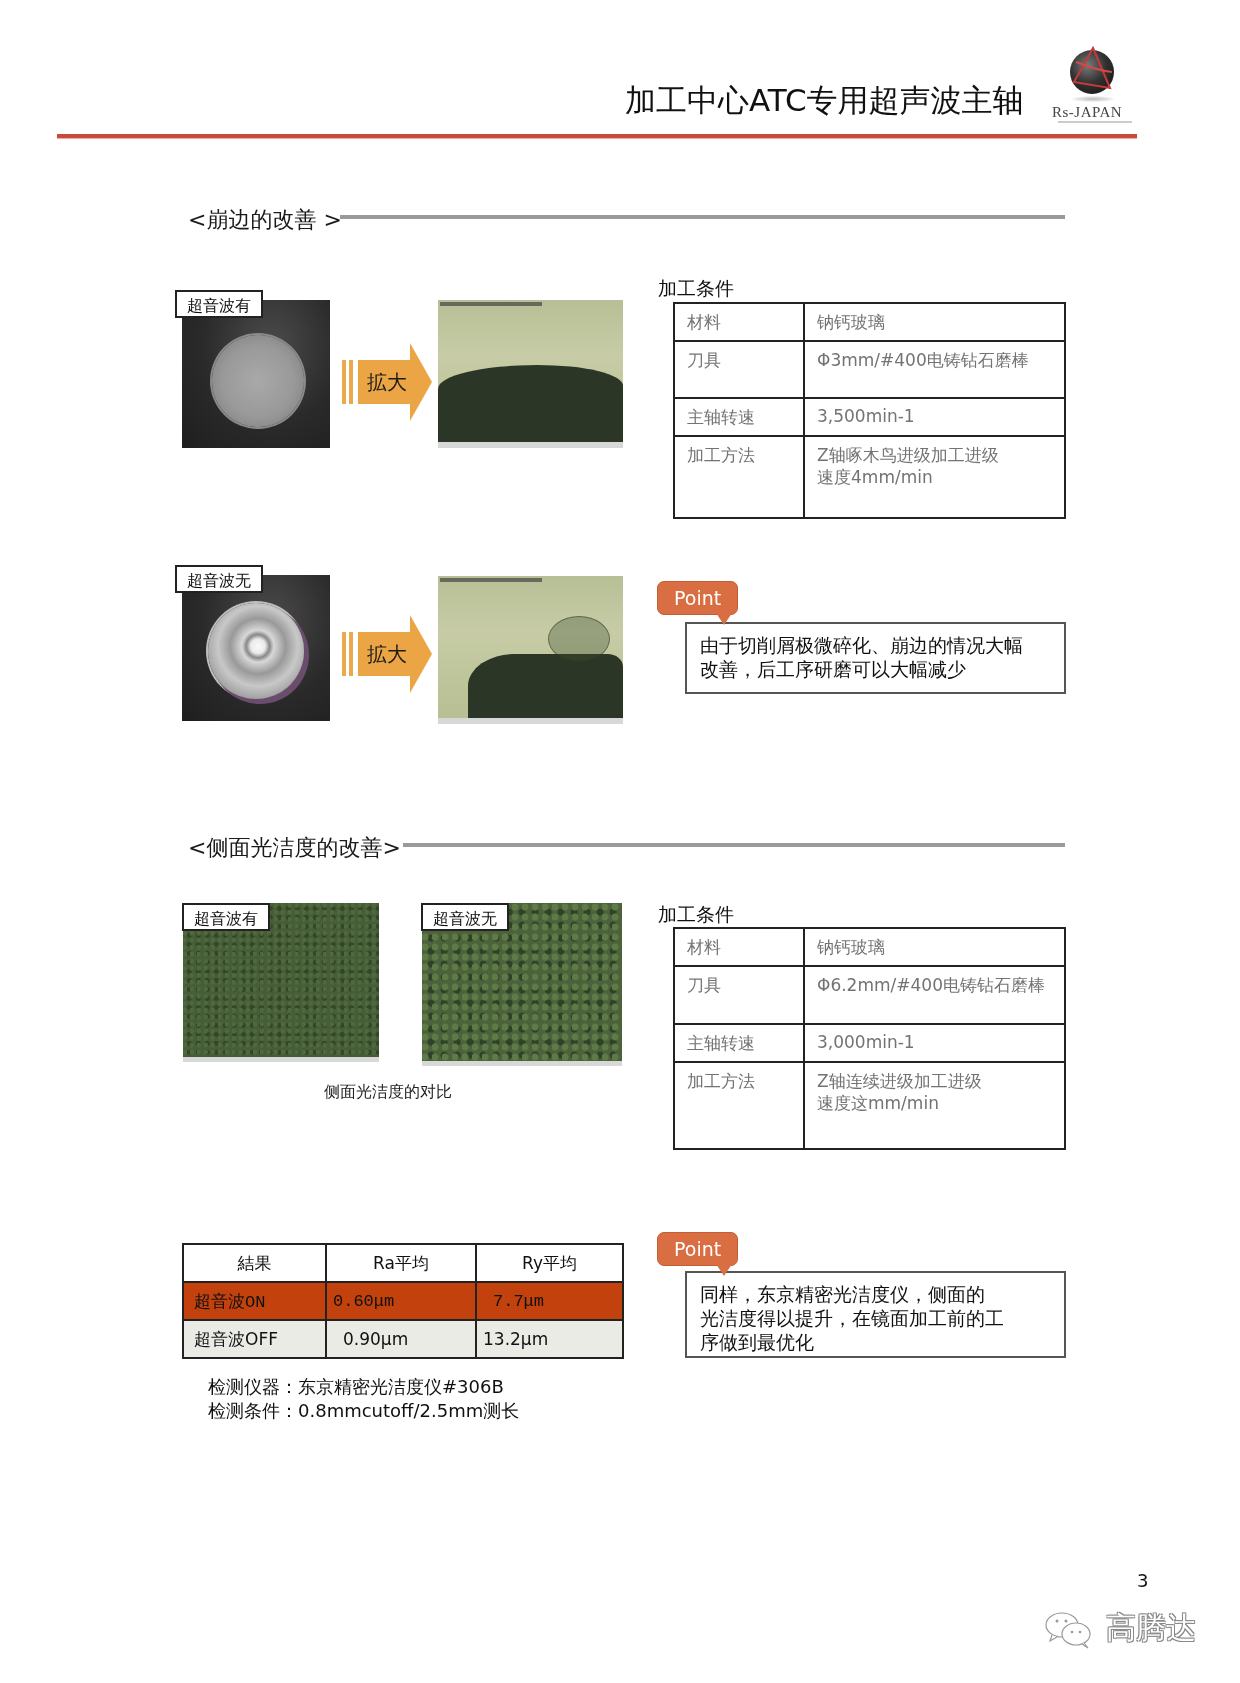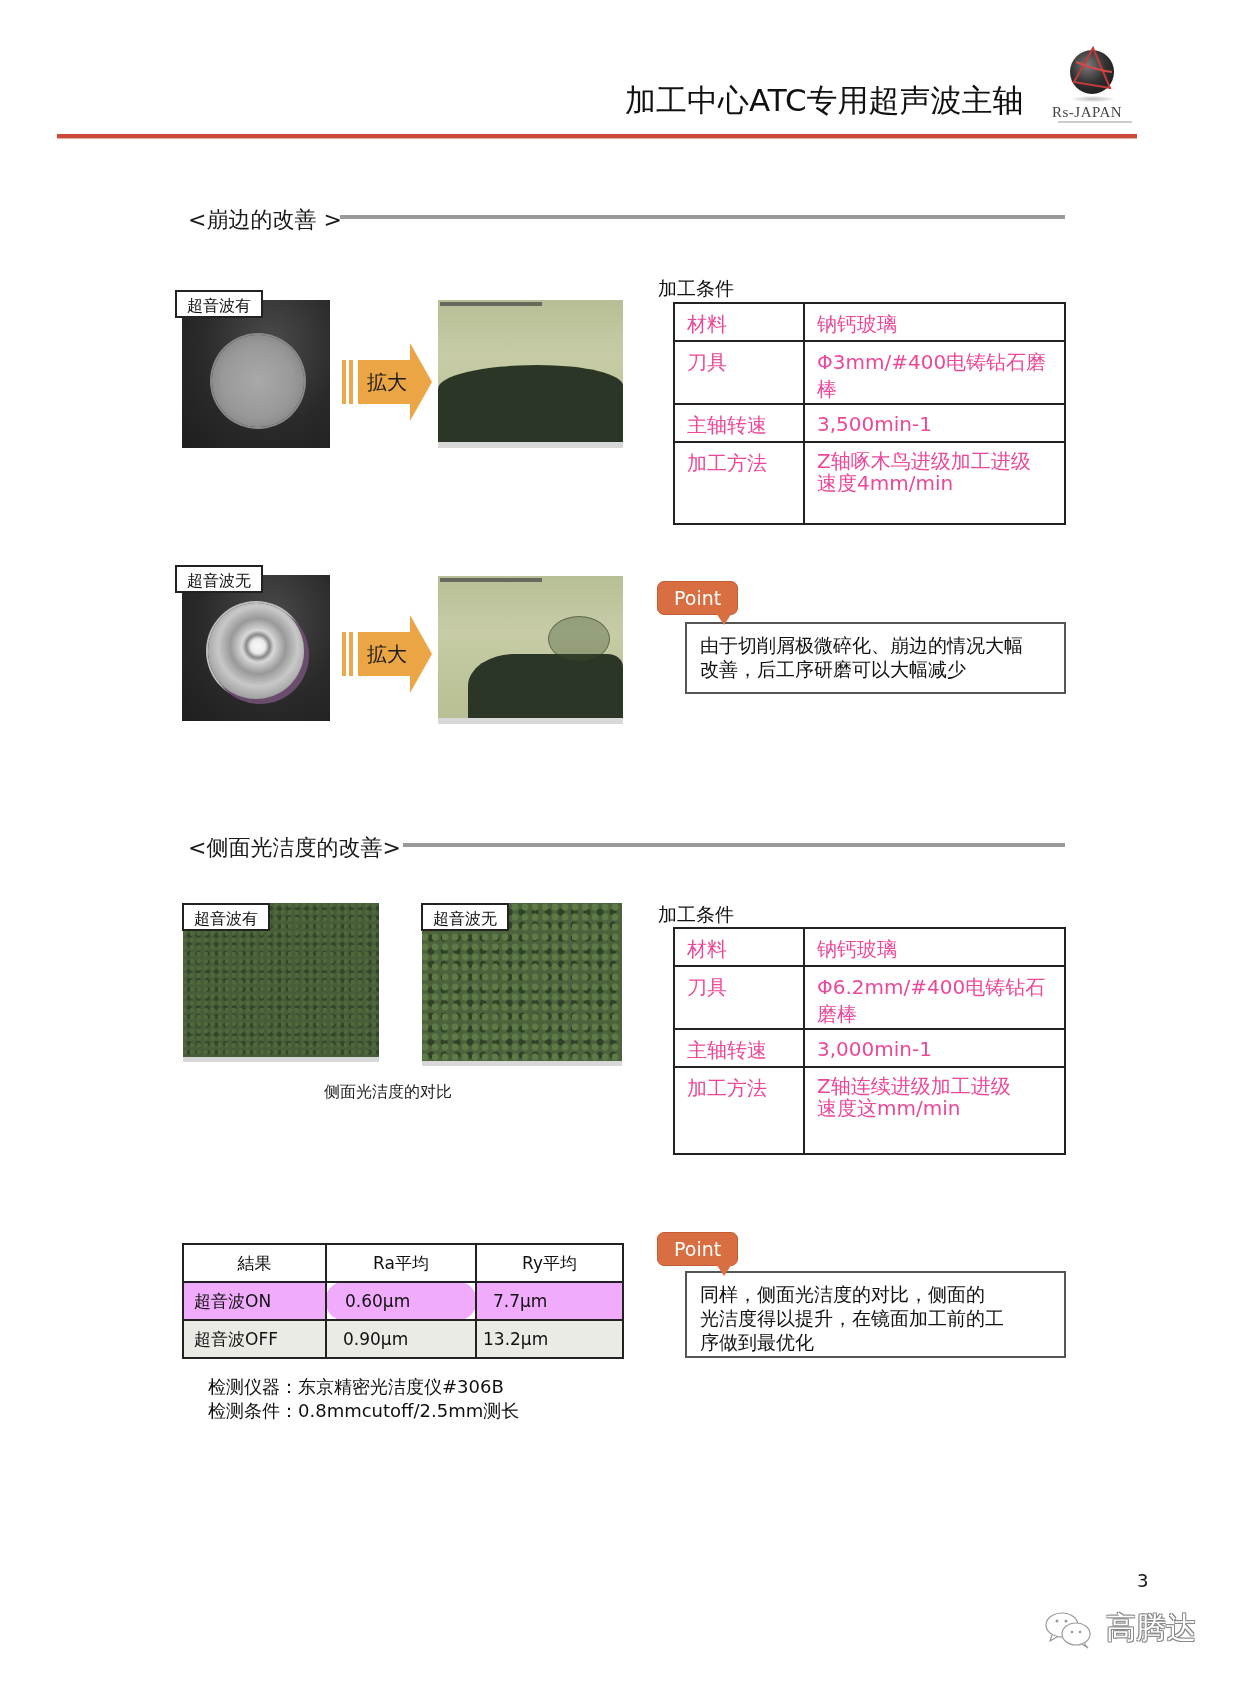--- a/index.html
+++ b/index.html
@@ -56,37 +56,37 @@
   .arrow { width:92px; height:78px; }
   .arrow .stripe { position:absolute; top:17px; width:4px; height:44px; background:#e9a94c; }
   .arrow .body { position:absolute; left:18px; top:17px; width:54px; height:44px; background:#eba545; }
   .arrow .head { position:absolute; left:70px; top:0; width:0; height:0;
      border-top:39px solid transparent; border-bottom:39px solid transparent; border-left:22px solid #eba545; }
   .arrow .label { position:absolute; left:22px; top:17px; width:50px; height:44px; line-height:44px;
      text-align:center; font-size:20px; color:#1a1a1a; }
 
   
   .cond-label { font-size:19px; color:#111; white-space:nowrap; }
-  .cond-table { border-collapse:collapse; font-size:20px; color:#ec4899; table-layout:fixed;padding-left:36px; }
+  .cond-table { border-collapse:collapse; font-size:17px; color:#737373; table-layout:fixed;padding-left:36px; }
   .cond-table td { border:2px solid #222; vertical-align:top; padding:7px 12px 0 12px; box-sizing:border-box; }
   .cond-table td.key { width:130px; }
 
   
   .point-badge { background:#d96e43; color:#fff; font-size:19px; border-radius:7px; height:32px; line-height:32px;
       padding:0 16px; white-space:nowrap; border:1px solid #c45d35; }
   .point-tail { position:absolute; width:0; height:0; border-left:8px solid transparent; border-right:8px solid transparent;
       border-top:12px solid #d96e43; }
   .point-box { border:2px solid #555; background:#fff; box-sizing:border-box; font-size:19px; line-height:24px;
       color:#111; padding:9px 0 0 13px; }
 
   
   .result-table { border-collapse:collapse; font-size:17px; color:#111; table-layout:fixed; }
   .result-table td { border:2px solid #222; height:38px; padding:0 10px; box-sizing:border-box; }
   .result-table tr.head td { text-align:center; background:#fff; }
-  .result-table tr.on td { background:#f0abfc; }
+  .result-table tr.on td { background:#c2410c;font-family:Liberation Mono, monospace; }
   .result-table tr.off td { background:#ebebe6; }
 
   .note { font-size:18px; color:#111; white-space:nowrap; line-height:24px; }
   .caption { font-size:16px; color:#222; white-space:nowrap; }
   .page-number { font-size:18px; color:#111; }
   .watermark { color:#fff; font-size:30px; white-space:nowrap;
      text-shadow: -1px -1px 0 #888, 1px -1px 0 #888, -1px 1px 0 #888, 1px 1px 0 #888; }
 </style>
 </head>
 <body>
@@ -218,38 +218,38 @@
       <col style="width:147px">
     </colgroup>
   <tbody>
       <tr class="head">
     <td>結果</td>
     <td>Ra平均</td>
     <td>Ry平均</td>
   </tr>
   <tr class="on">
     <td>超音波ON</td>
-    <td style="padding-left:18px;border-radius:17px;">0.60μm</td>
+    <td style="padding-left:6px;">0.60μm</td>
     <td style="padding-left:16px;">7.7μm</td>
   </tr>
   <tr class="off">
     <td>超音波OFF</td>
     <td style="padding-left:16px;">0.90μm</td>
     <td style="padding-left:6px;">13.2μm</td>
   </tr>
 </tbody>
   </table>
 
 <div class="abs note" style="left:208px; top:1375px;">
   <div>检测仪器：东京精密光洁度仪#306B</div>
   <div>检测条件：0.8mmcutoff/2.5mm测长</div>
 </div>
 
 <div class="abs point-box" style="left:685px; top:1271px; width:381px; height:87px;">
-  <div>同样，侧面光洁度的对比，侧面的</div>
+  <div>同样，东京精密光洁度仪，侧面的</div>
   <div>光洁度得以提升，在镜面加工前的工</div>
   <div>序做到最优化</div>
 </div>
 <div class="abs point-badge" style="left:657px; top:1232px;">Point</div>
 <div class="abs point-tail" style="left:716px; top:1264px;"></div>
 
 <div class="abs page-number" style="left:1137px; top:1570px;">3</div>
 <div class="abs" style="left:1044px; top:1610px;">
   <svg width="52" height="40" viewBox="0 0 52 40">
     <ellipse cx="18" cy="15" rx="16" ry="12" fill="#fff" stroke="#999" stroke-width="1.2"></ellipse>

